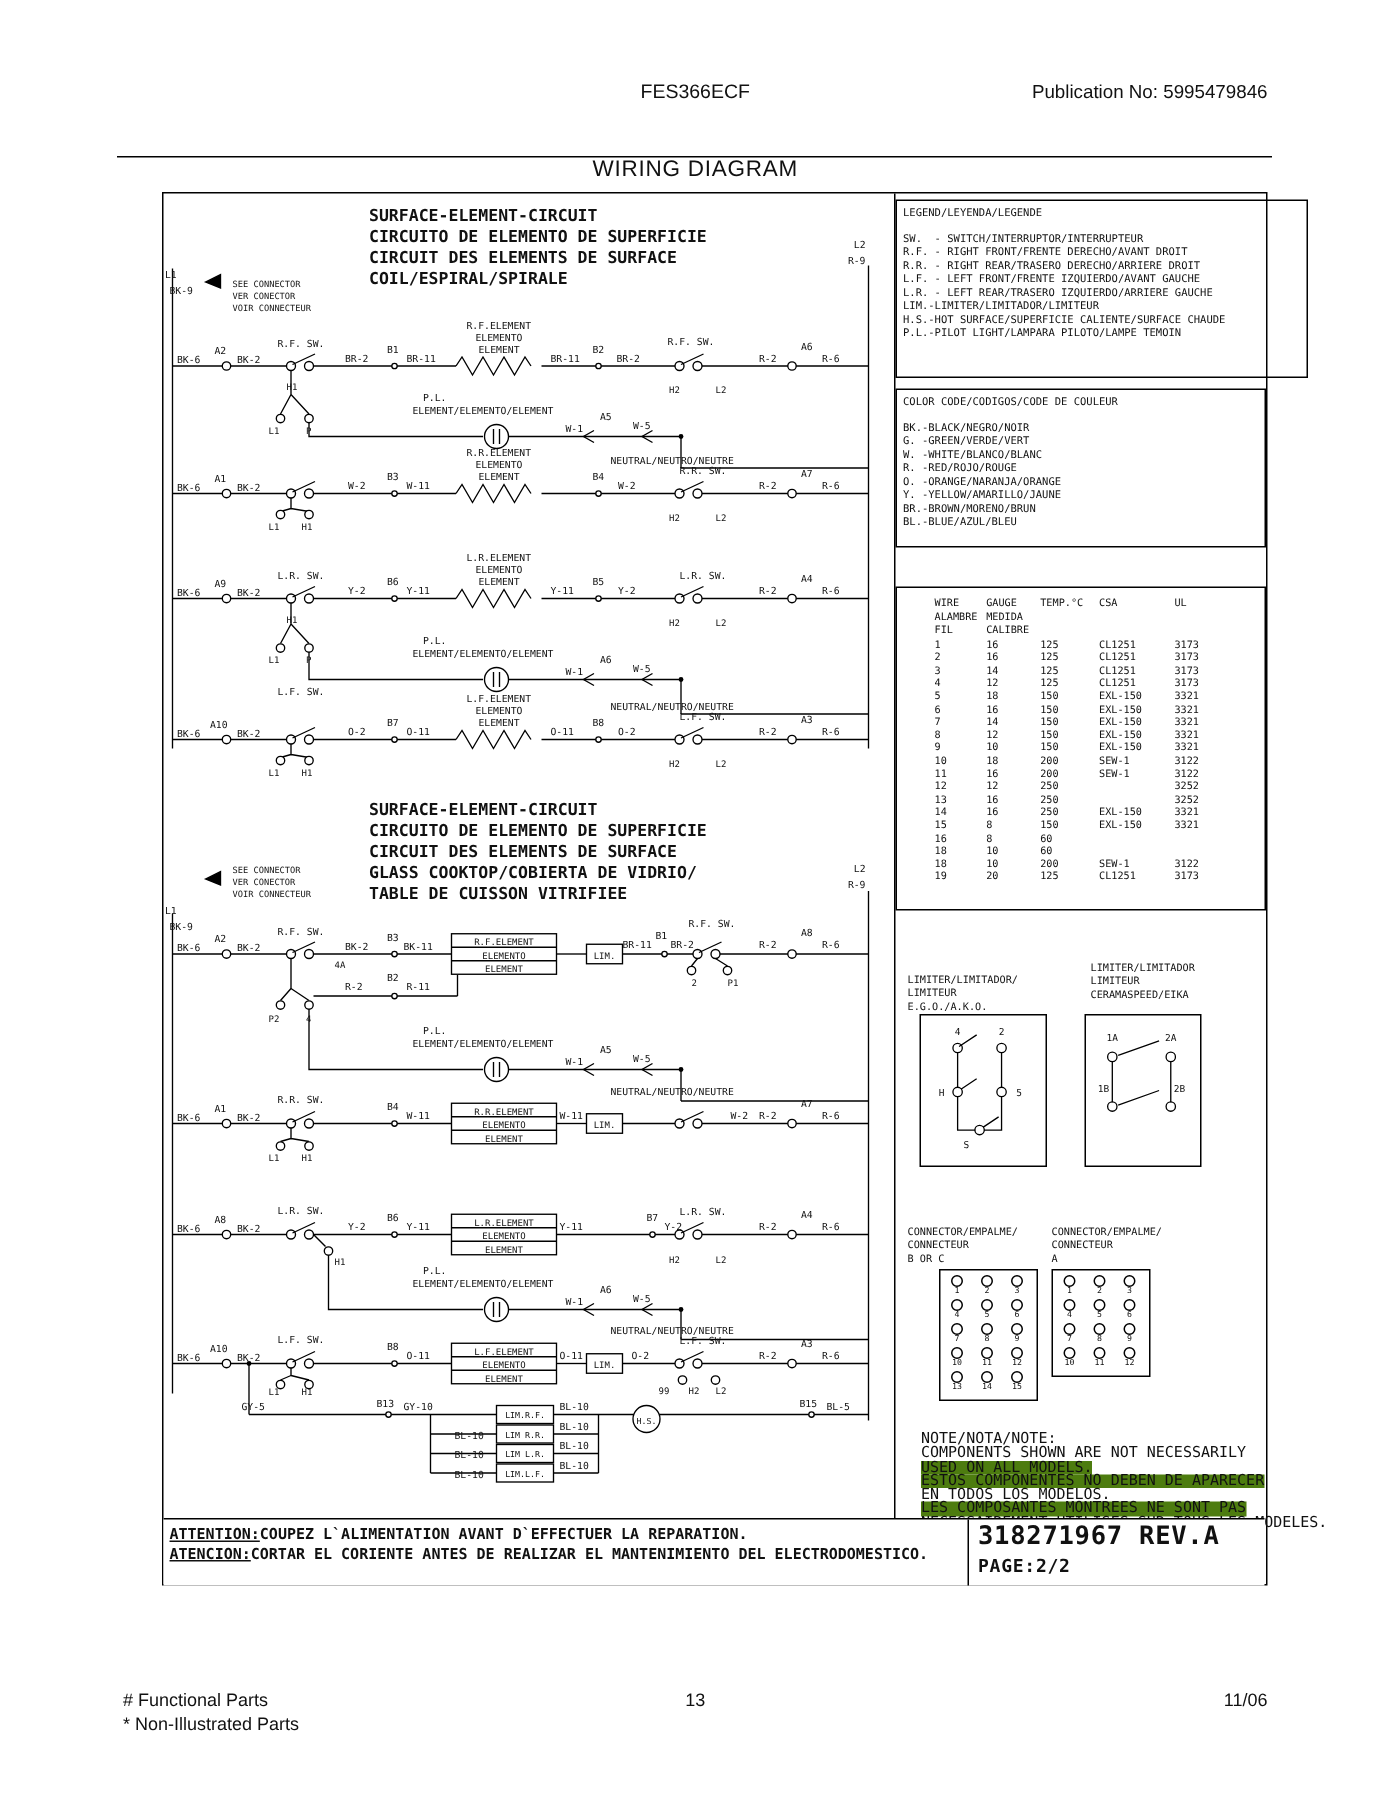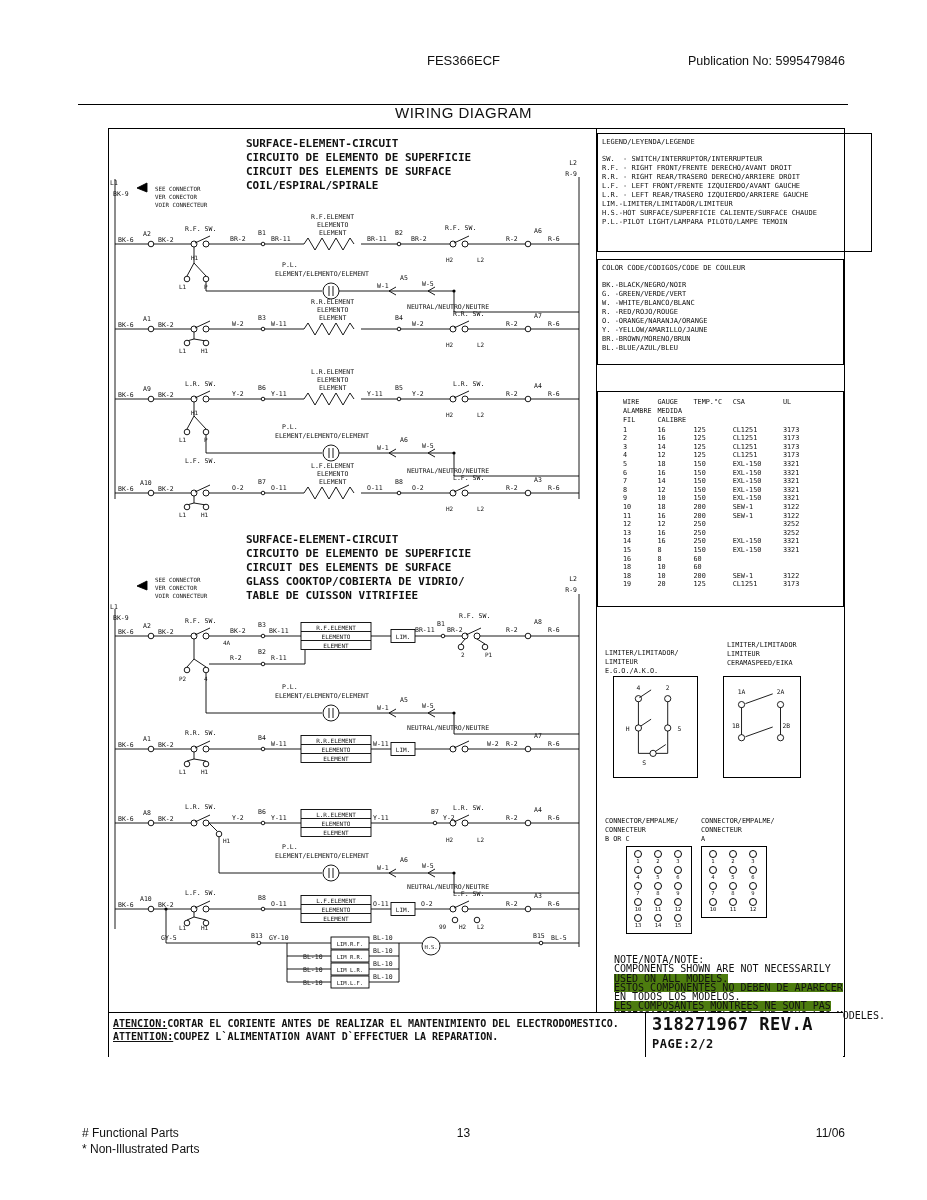--- a/index.html
+++ b/index.html
@@ -734,22 +734,22 @@
     <div id="conn-right-box" class="conn-box"><div class="pin"><span class="pin-c"></span><span class="pin-n">1</span></div><div class="pin"><span class="pin-c"></span><span class="pin-n">2</span></div><div class="pin"><span class="pin-c"></span><span class="pin-n">3</span></div><div class="pin"><span class="pin-c"></span><span class="pin-n">4</span></div><div class="pin"><span class="pin-c"></span><span class="pin-n">5</span></div><div class="pin"><span class="pin-c"></span><span class="pin-n">6</span></div><div class="pin"><span class="pin-c"></span><span class="pin-n">7</span></div><div class="pin"><span class="pin-c"></span><span class="pin-n">8</span></div><div class="pin"><span class="pin-c"></span><span class="pin-n">9</span></div><div class="pin"><span class="pin-c"></span><span class="pin-n">10</span></div><div class="pin"><span class="pin-c"></span><span class="pin-n">11</span></div><div class="pin"><span class="pin-c"></span><span class="pin-n">12</span></div></div>
   </div>
 
   <div class="panel note-section">
     <div>NOTE/NOTA/NOTE:</div>
     <div><div><span>COMPONENTS SHOWN ARE NOT NECESSARILY</span></div><div><span class="hl">USED ON ALL MODELS.</span></div><div><span class="hl">ESTOS COMPONENTES NO DEBEN DE APARECER</span></div><div><span>EN TODOS LOS MODELOS.</span></div><div><span class="hl">LES COMPOSANTES MONTREES NE SONT PAS</span></div><div><span>NECESSAIREMENT UTILISES SUR TOUS LES MODELES.</span></div></div>
   </div>
 
   <div class="caution-strip">
     <div class="caution-left">
+      <div><span class="lead">ATTENTION:</span><span>COUPEZ L`ALIMENTATION AVANT D`EFFECTUER LA REPARATION.</span></div>
       <div><span class="lead">ATENCION:</span><span>CORTAR EL CORIENTE ANTES DE REALIZAR EL MANTENIMIENTO DEL ELECTRODOMESTICO.</span></div>
-      <div><span class="lead">ATTENTION:</span><span>COUPEZ L`ALIMENTATION AVANT D`EFFECTUER LA REPARATION.</span></div>
     </div>
     <div class="caution-right">
       <div class="pn">318271967 REV.A</div>
       <div class="pg">PAGE:2/2</div>
     </div>
   </div>
 </div>
 
 <div class="ftr ftr-l1"># Functional Parts</div>
 <div class="ftr ftr-l2">* Non-Illustrated Parts</div>

